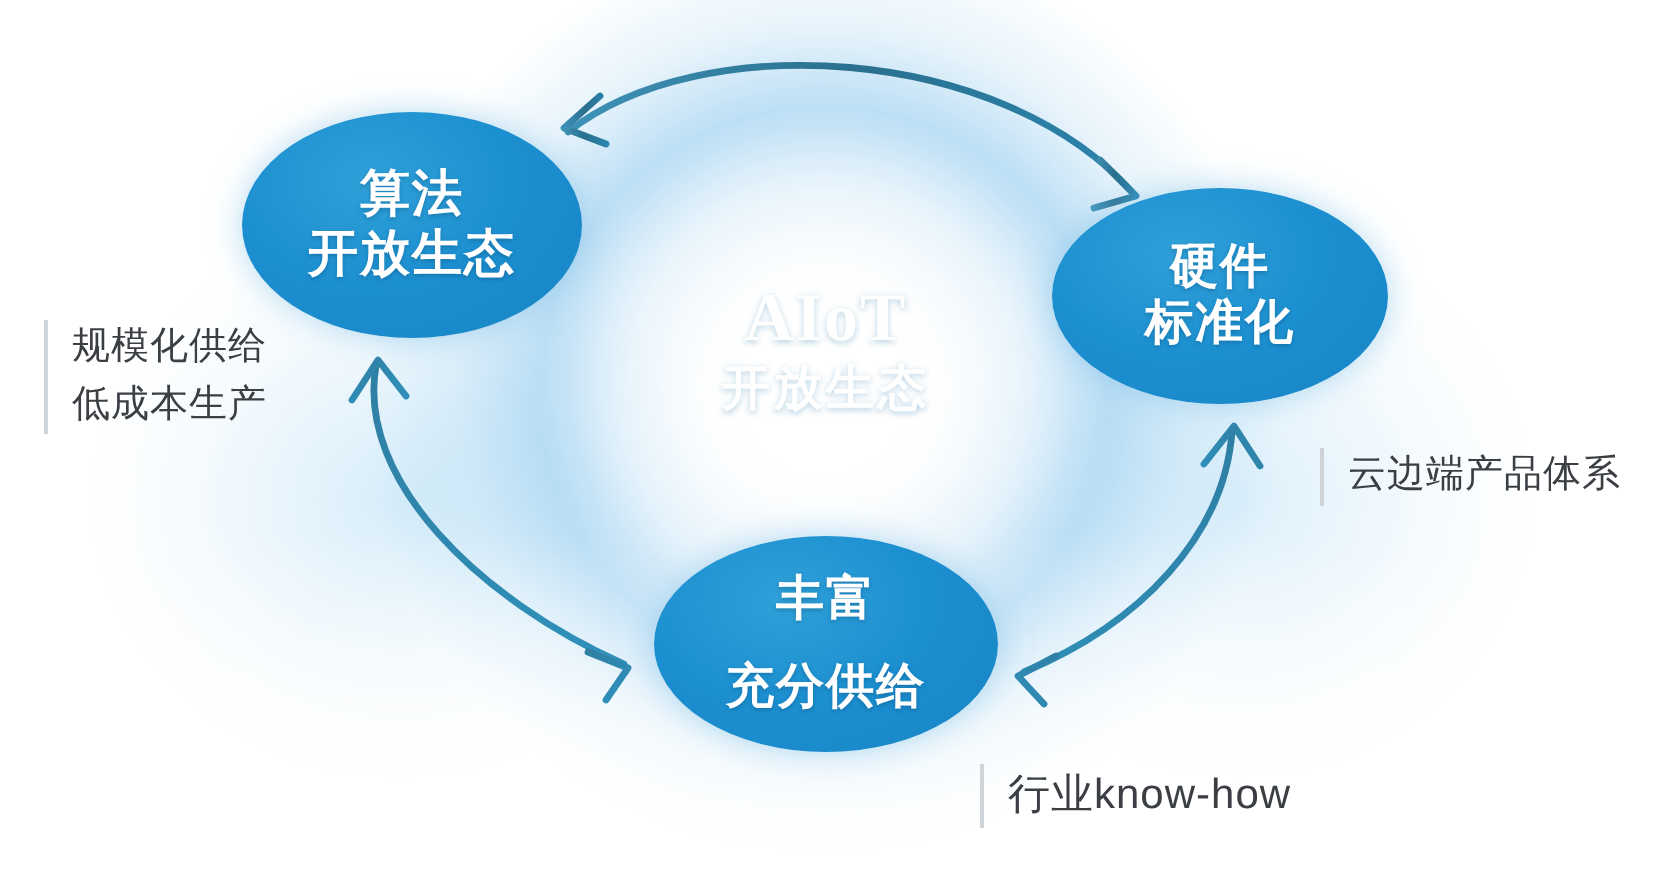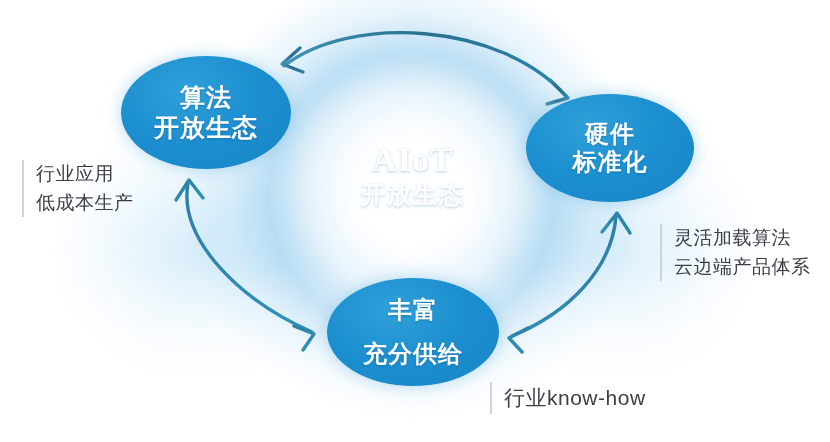--- a/index.html
+++ b/index.html
@@ -96,21 +96,21 @@
   }
   #node-algorithm .node-line { font-size: 25px; }
 
   #node-hardware {
     left: 526px; top: 94px;
     width: 168px; height: 108px;
   }
   #node-hardware .node-line { font-size: 24px; }
 
   #node-industry {
-    left: 327px; top: 278px;
+    left: 327px; top: 268px;
     width: 172px; height: 108px; gap: 16px;
   }
   #node-industry .node-line { font-size: 24px; }
 
   
   #center-label {
     position: absolute;
     left: 318px; top: 140px;
     width: 190px;
     text-align: center;
@@ -206,26 +206,25 @@
     <div class="node-line">丰富</div>
     <div class="node-line">充分供给</div>
   </div>
 
   <div id="center-label">
     <div class="c-line" id="center-title">AIoT</div>
     <div class="c-line" id="center-sub">开放生态</div>
   </div>
 
   <div class="annotation" id="ann-left">
-    <div class="ann-line">行业应用</div>
+    <div class="ann-line">规模化供给</div>
     <div class="ann-line">低成本生产</div>
   </div>
 
   <div class="annotation" id="ann-right">
-    <div class="ann-line">灵活加载算法</div>
     <div class="ann-line">云边端产品体系</div>
   </div>
 
   <div class="annotation" id="ann-bottom">
     <div class="ann-line">行业know-how</div>
   </div>
 
 </div>
 
 </body></html>

